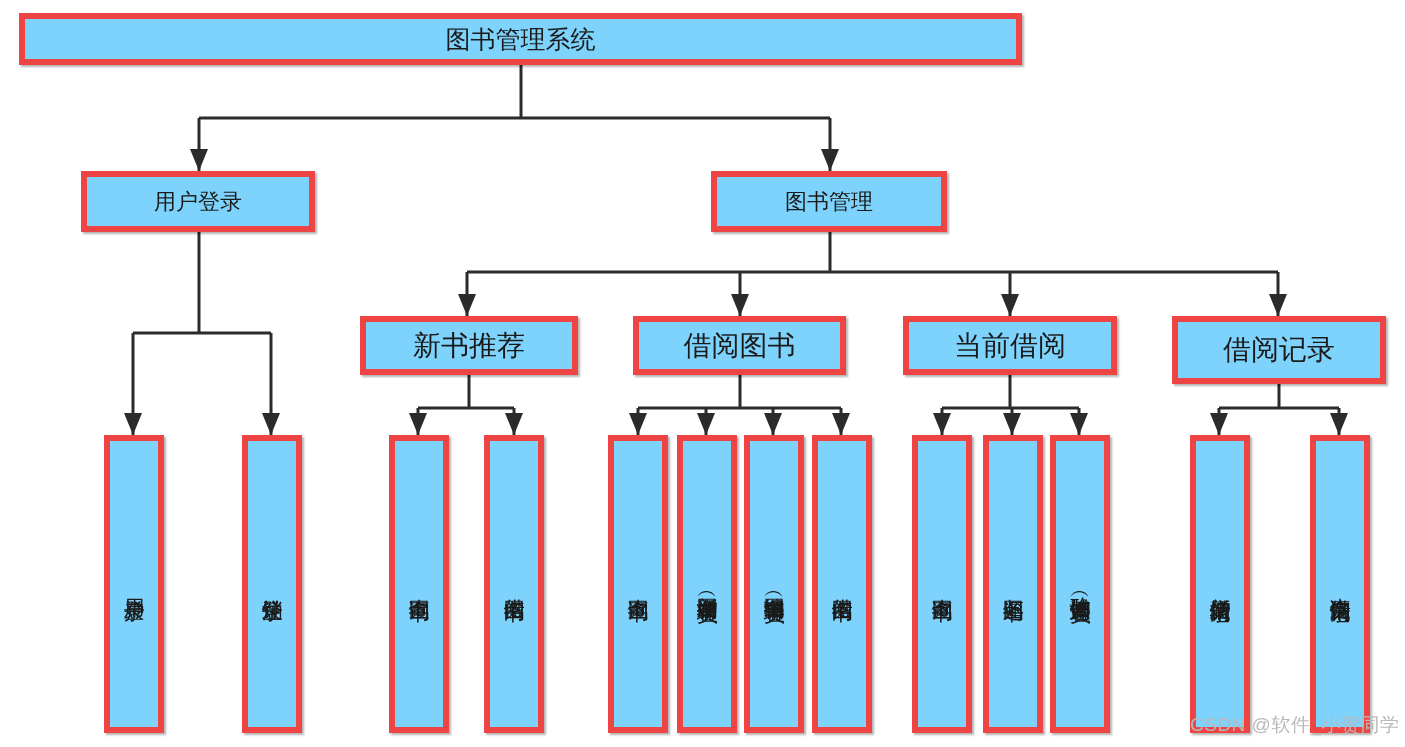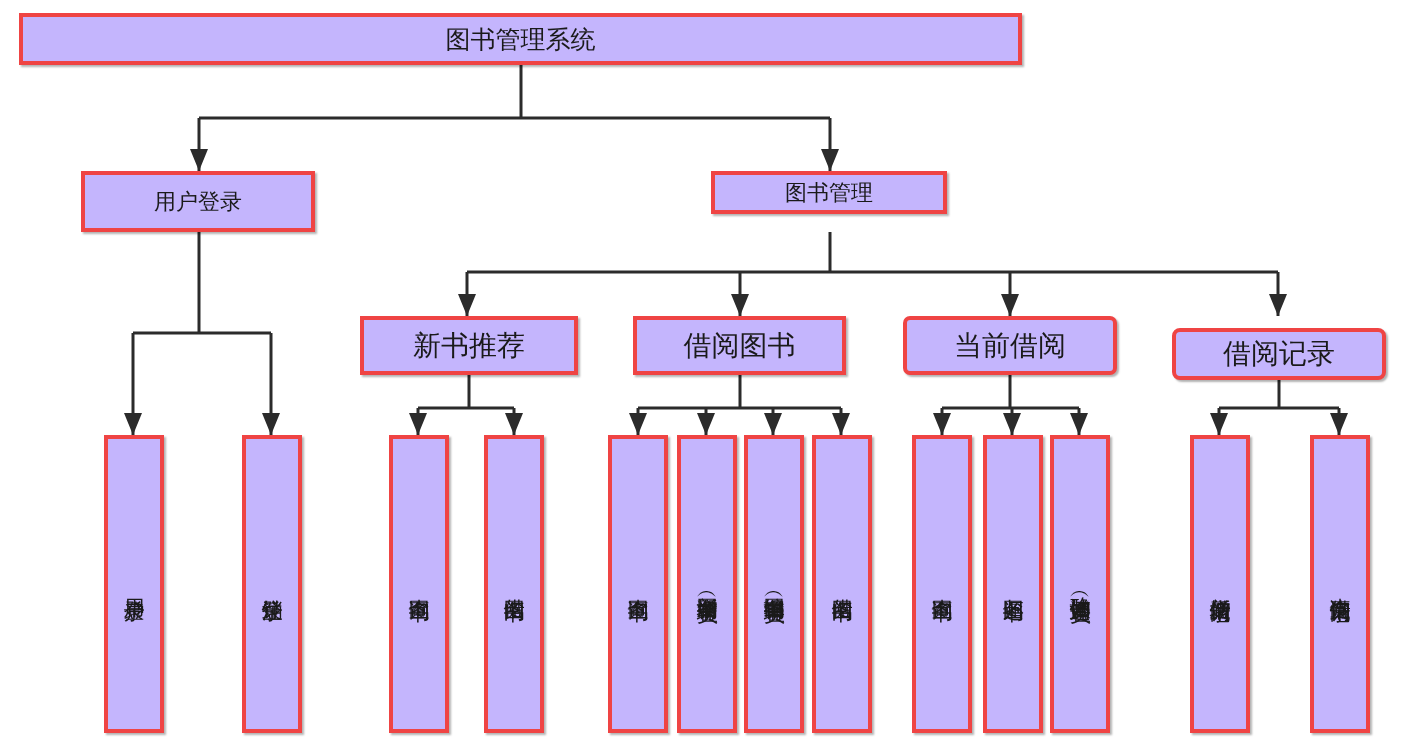--- a/index.html
+++ b/index.html
@@ -13,22 +13,22 @@
   #diagram-root {
     position: relative;
     width: 1405px;
     height: 747px;
     background: #ffffff;
     overflow: hidden;
   }
   .node {
     position: absolute;
     box-sizing: border-box;
-    background: #c4b5fd;
-    border: 4px solid #ef4444;
+    background: #7dd3fc;
+    border: 6px solid #ef4444;
     box-shadow: 2px 2px 2px rgba(0,0,0,0.30);
     display: flex;
     align-items: center;
     justify-content: center;
     color: #1a1a1a;
   }
   .node.level-0 .node-label {
     font-size: 25px;
   }
   .node.level-1 .node-label {
@@ -131,33 +131,33 @@
       <polygon points="1330,413 1348,413 1339,435" fill="#2b2b2b"></polygon>
     </svg>
 
   <div id="node-layer">
       <div class="node level-0" style="left: 19px; top: 13px; width: 1003px; height: 52px;">
         <span class="node-label">图书管理系统</span>
       </div>
       <div class="node level-1" style="left: 81px; top: 171px; width: 234px; height: 61px;">
         <span class="node-label">用户登录</span>
       </div>
-      <div class="node level-1" style="left: 711px; top: 171px; width: 236px; height: 43px;">
+      <div class="node level-1" style="left: 711px; top: 171px; width: 236px; height: 61px;">
         <span class="node-label">图书管理</span>
       </div>
       <div class="node level-2" style="left: 360px; top: 316px; width: 218px; height: 59px;">
         <span class="node-label">新书推荐</span>
       </div>
       <div class="node level-2" style="left: 633px; top: 316px; width: 213px; height: 59px;">
         <span class="node-label">借阅图书</span>
       </div>
-      <div class="node level-2" style="left: 903px; top: 316px; width: 214px; height: 59px; border-radius: 7px;">
+      <div class="node level-2" style="left: 903px; top: 316px; width: 214px; height: 59px;">
         <span class="node-label">当前借阅</span>
       </div>
-      <div class="node level-2" style="left: 1172px; top: 328px; width: 214px; height: 52px; border-radius: 8px;">
+      <div class="node level-2" style="left: 1172px; top: 316px; width: 214px; height: 68px;">
         <span class="node-label">借阅记录</span>
       </div>
       <div class="node level-3 leaf" style="left: 104px; top: 435px; width: 60px; height: 298px;">
         <span class="node-label">用户登录</span>
       </div>
       <div class="node level-3 leaf" style="left: 242px; top: 435px; width: 60px; height: 298px;">
         <span class="node-label">注销登录</span>
       </div>
       <div class="node level-3 leaf" style="left: 389px; top: 435px; width: 60px; height: 298px;">
         <span class="node-label">查询图书</span>
@@ -187,14 +187,15 @@
         <span class="node-label">确认归还（管理员）</span>
       </div>
       <div class="node level-3 leaf" style="left: 1190px; top: 435px; width: 60px; height: 298px;">
         <span class="node-label">新增借阅记录</span>
       </div>
       <div class="node level-3 leaf" style="left: 1310px; top: 435px; width: 60px; height: 298px;">
         <span class="node-label">查询借阅记录</span>
       </div>
     </div>
 
+  <div id="watermark" style="left: 1190px; top: 712px;">CSDN @软件_小贺同学</div>
 
 </div>
 
 </body></html>

